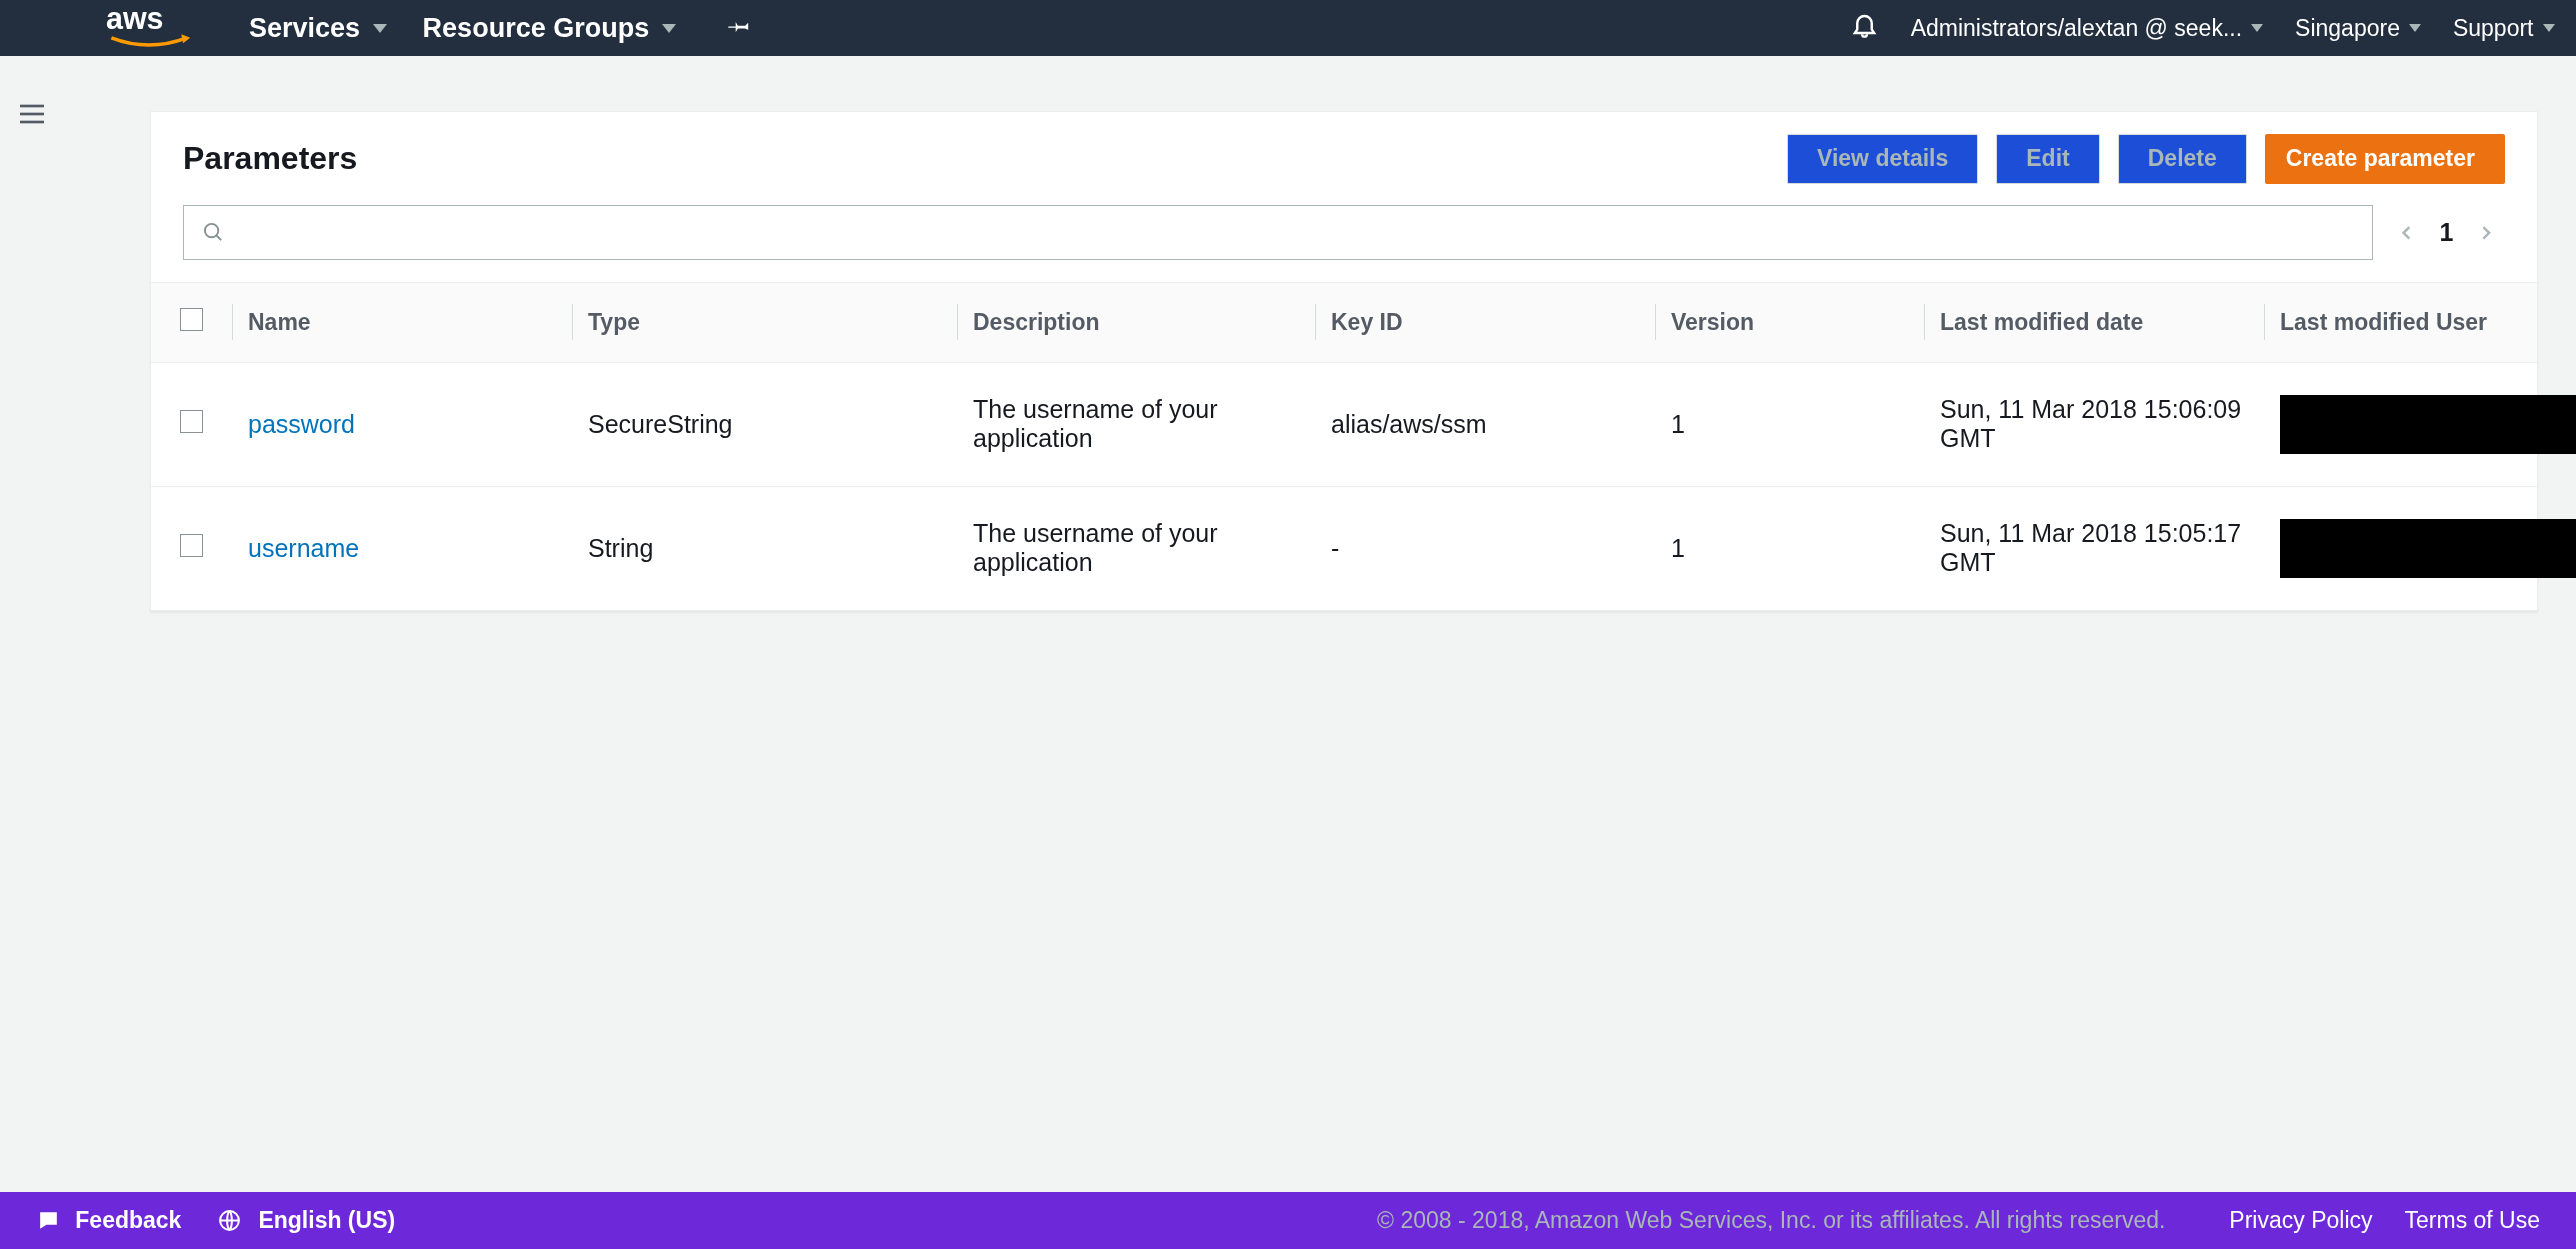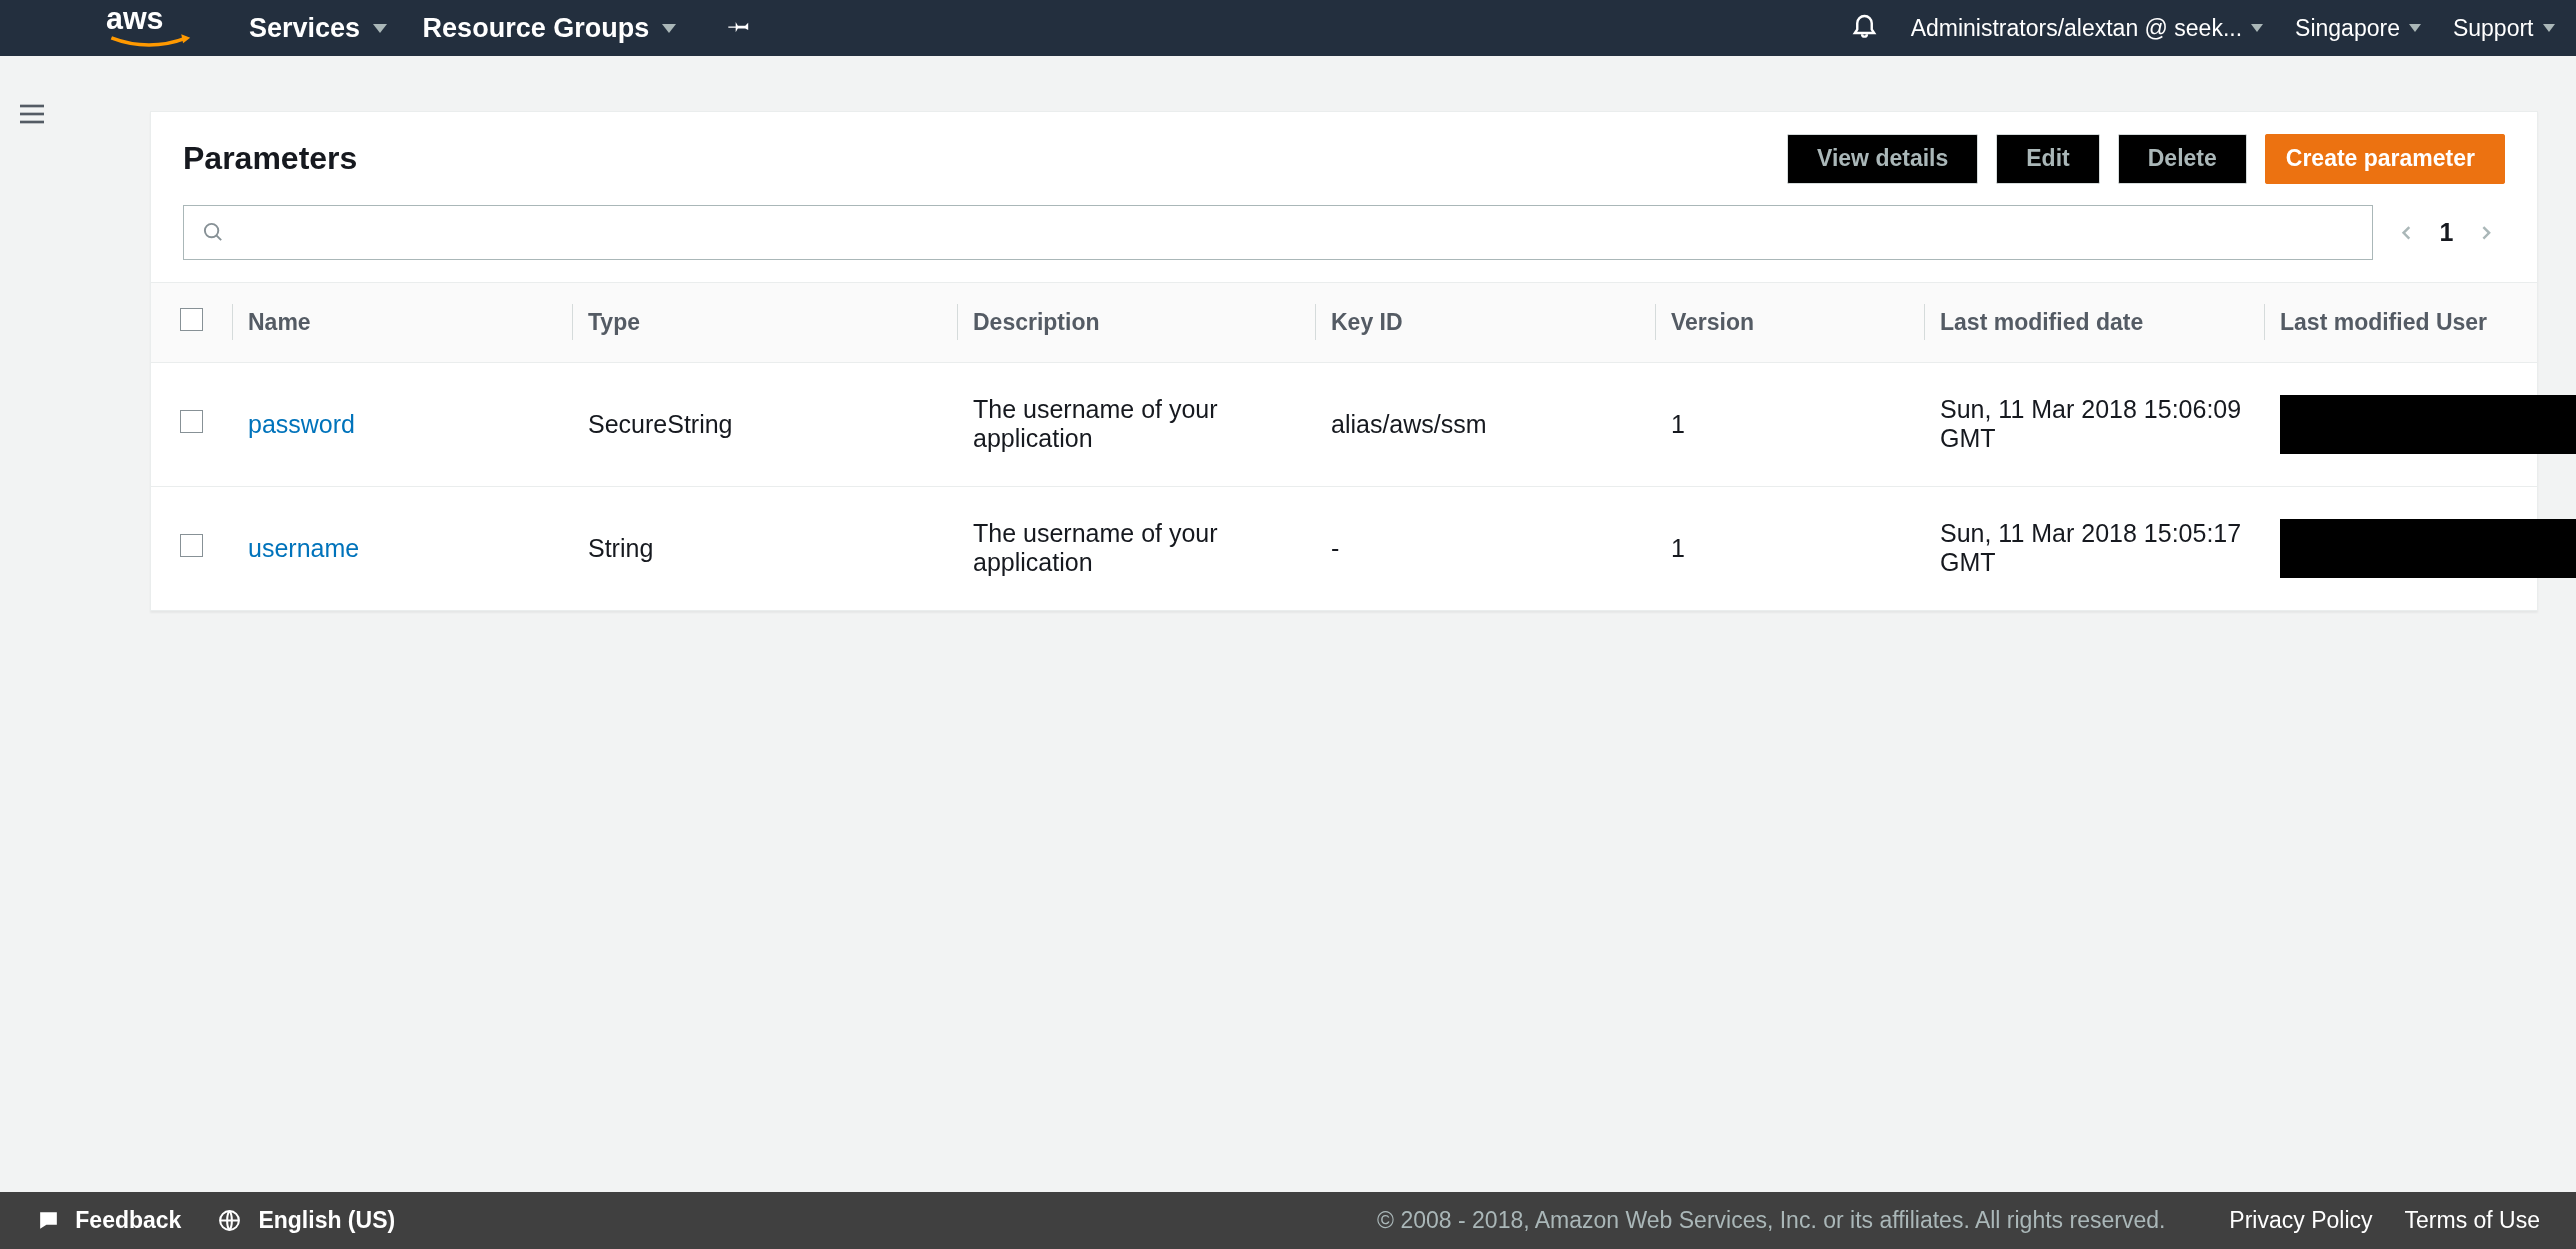--- a/index.html
+++ b/index.html
@@ -75,21 +75,21 @@
     box-shadow: 0 1.8px 1.8px rgba(0,0,0,0.05);
   }
   .panel-header {
     display: flex; align-items: center;
     padding: 21.5px 32px;
   }
   .panel-title { font-size: 32px; font-weight: 700; flex: 1; }
   .btn-row { display: flex; gap: 18px; }
   .btn {
     border: 0.9px solid #545b64;
-    background: #000000;
+    background: #1d4ed8;
     color: #545b64;
     font-size: 23px;
     font-weight: 700;
     padding: 10.7px 29px;
     border-radius: 1.8px;
     cursor: pointer;
   }
   .btn.disabled { color: #aab7b8; border-color: #d5dbdb; cursor: default; }
   .btn.primary { background: #ec7211; border-color: #ec7211; color: #fff; padding-left: 20px; }
 
@@ -157,21 +157,21 @@
   col.c-desc { width: 358px; }
   col.c-key  { width: 340px; }
   col.c-ver  { width: 269px; }
   col.c-date { width: 340px; }
   col.c-user { width: auto; }
 
   
   .footer {
     position: absolute; left: 0; right: 0; bottom: 0;
     height: 57px;
-    background: #404040;
+    background: #6d28d9;
     color: #fff;
     display: flex; align-items: center;
     font-size: 23px;
     padding: 0 36px;
   }
   .footer .fb { display: flex; align-items: center; gap: 14.3px; margin-right: 36px; cursor: pointer; font-weight: 700; }
   .footer .lang { display: flex; align-items: center; gap: 16px; cursor: pointer; font-weight: 700; }
   .footer .spacer { flex: 1; }
   .footer .copyright { color: #aab7b8; margin-right: 32px; }
   .footer a { color: #fff; text-decoration: none; margin-left: 32px; cursor: pointer; }

